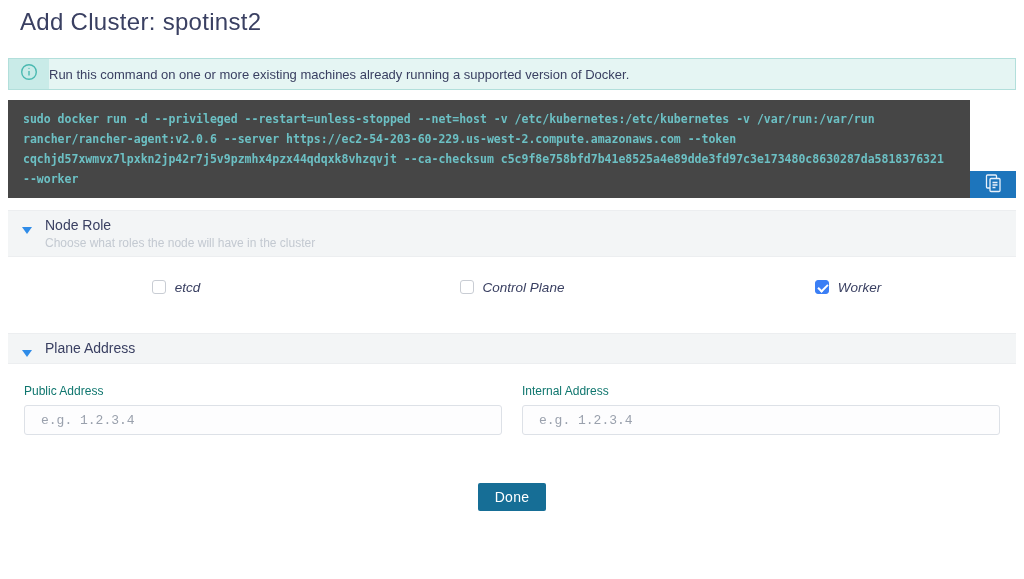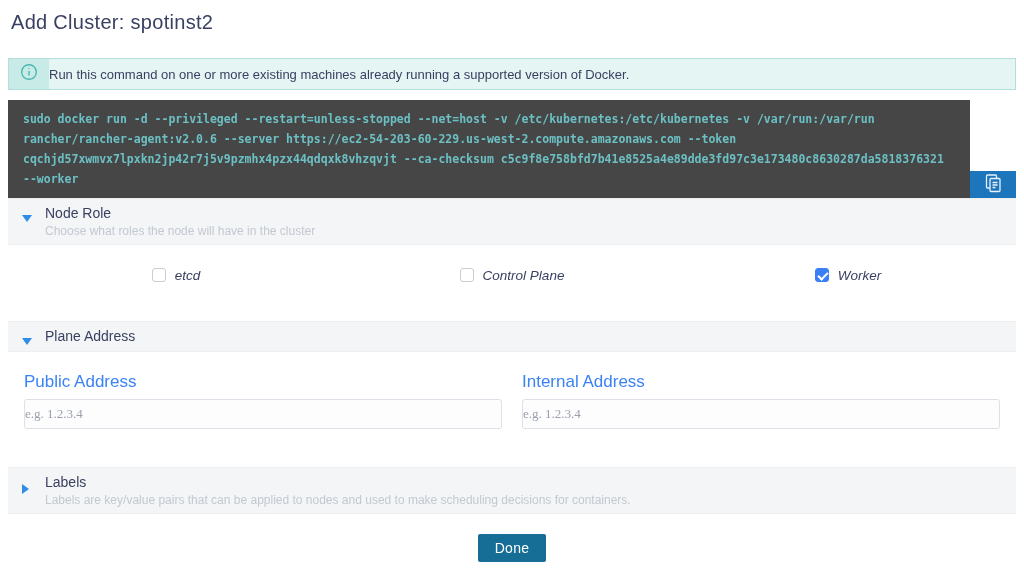--- a/index.html
+++ b/index.html
@@ -8,22 +8,22 @@
     width: 1024px; height: 579px;
     background: #ffffff;
     font-family: "Liberation Sans", sans-serif;
     color: #3a4062;
     overflow: hidden;
   }
   .page { width: 1024px; height: 579px; padding: 8px; }
 
   
   .page-title {
-    font-size: 20px; font-weight: 400; letter-spacing: .3px;
-    color: #3a4062; margin: 2px 0 0 3px; line-height: 24px;
+    font-size: 24px; font-weight: 400; letter-spacing: .3px;
+    color: #3a4062; margin: 2px 0 0 12px; line-height: 24px;
   }
 
   
   .banner {
     margin-top: 24px; height: 32px;
     display: flex; align-items: stretch;
     border: 1px solid #b2dfdb; background: #e5f5f3;
   }
   .banner-icon-box {
     width: 40px; background: #c9ebe8;
@@ -56,21 +56,21 @@
     border-left: 5px solid transparent; border-right: 5px solid transparent;
     border-top: 7px solid #2f8ce8;
   }
   .collapsed .tri {
     border-top: 5px solid transparent; border-bottom: 5px solid transparent;
     border-left: 7px solid #2f8ce8; border-right: 0;
   }
   .sec-title { font-size: 14px; color: #3a4062; line-height: 17px; }
   .sec-sub { font-size: 12px; color: #c3c9d1; line-height: 14px; margin-top: 2px; }
 
-  #node-role-head, #node-address-head { }
+  #node-role-head, #node-address-head { margin-top: 12px; }
   #node-address-head { margin-top: 16px; }
   #labels-head { margin-top: 10px; }
 
   
   .role-row {
     height: 60px; display: grid; grid-template-columns: repeat(3, 1fr);
     align-items: center; justify-items: center;
   }
   .cb-item { display: flex; align-items: center; gap: 9px; cursor: pointer; }
   .cb {
@@ -84,25 +84,25 @@
     border: solid #fff; border-width: 0 2px 2px 0;
     transform: rotate(45deg);
   }
   .cb-label { font-size: 13.5px; color: #3a4062; font-style: italic; }
 
   
   .addr-row {
     padding: 20px 16px 28px;
     display: grid; grid-template-columns: 1fr 1fr; column-gap: 20px;
   }
-  .field-label { font-size: 17px; color: #3b82f6; margin-bottom: 7px; }
+  .field-label { font-size: 12px; color: #0f766e; margin-bottom: 7px; }
   .text-input {
     width: 100%; height: 30px; border: 1px solid #dde1e7; border-radius: 3px;
-    padding: 0 0; font-size: 13px; color: #3a4062; background: #fdfdfe;
-    font-family: Liberation Serif, serif; outline: none;
+    padding: 0 16px; font-size: 13px; color: #3a4062; background: #fdfdfe;
+    font-family: Liberation Mono, monospace; outline: none;
   }
   .text-input::placeholder { color: #9aa1ad; }
 
   
   .footer { margin-top: 20px; text-align: center; }
   .done-btn {
     display: inline-block; background: #166e96; color: #ffffff;
     border: none; border-radius: 2px; padding: 6px 17px;
     font-size: 14px; font-family: "Liberation Sans", sans-serif;
     letter-spacing: .3px; cursor: pointer;
@@ -180,27 +180,18 @@
     <div>
       <div class="field-label">Public Address</div>
       <input class="text-input" type="text" placeholder="e.g. 1.2.3.4" style="">
     </div>
     <div>
       <div class="field-label">Internal Address</div>
       <input class="text-input" type="text" placeholder="e.g. 1.2.3.4" style="">
     </div>
   </div>
 
-  <div class="sec-head collapsed" id="labels-head">
-    <div class="tri-box">
-        <div class="tri"></div>
-      </div>
-    <div>
-      <div class="sec-title">Labels</div>
-      <div class="sec-sub">Labels are key/value pairs that can be applied to nodes and used to make scheduling decisions for containers.</div>
-    </div>
-  </div>
 
   <div class="footer">
     <button class="done-btn">Done</button>
   </div>
 
 </div>
 
 </body></html>

